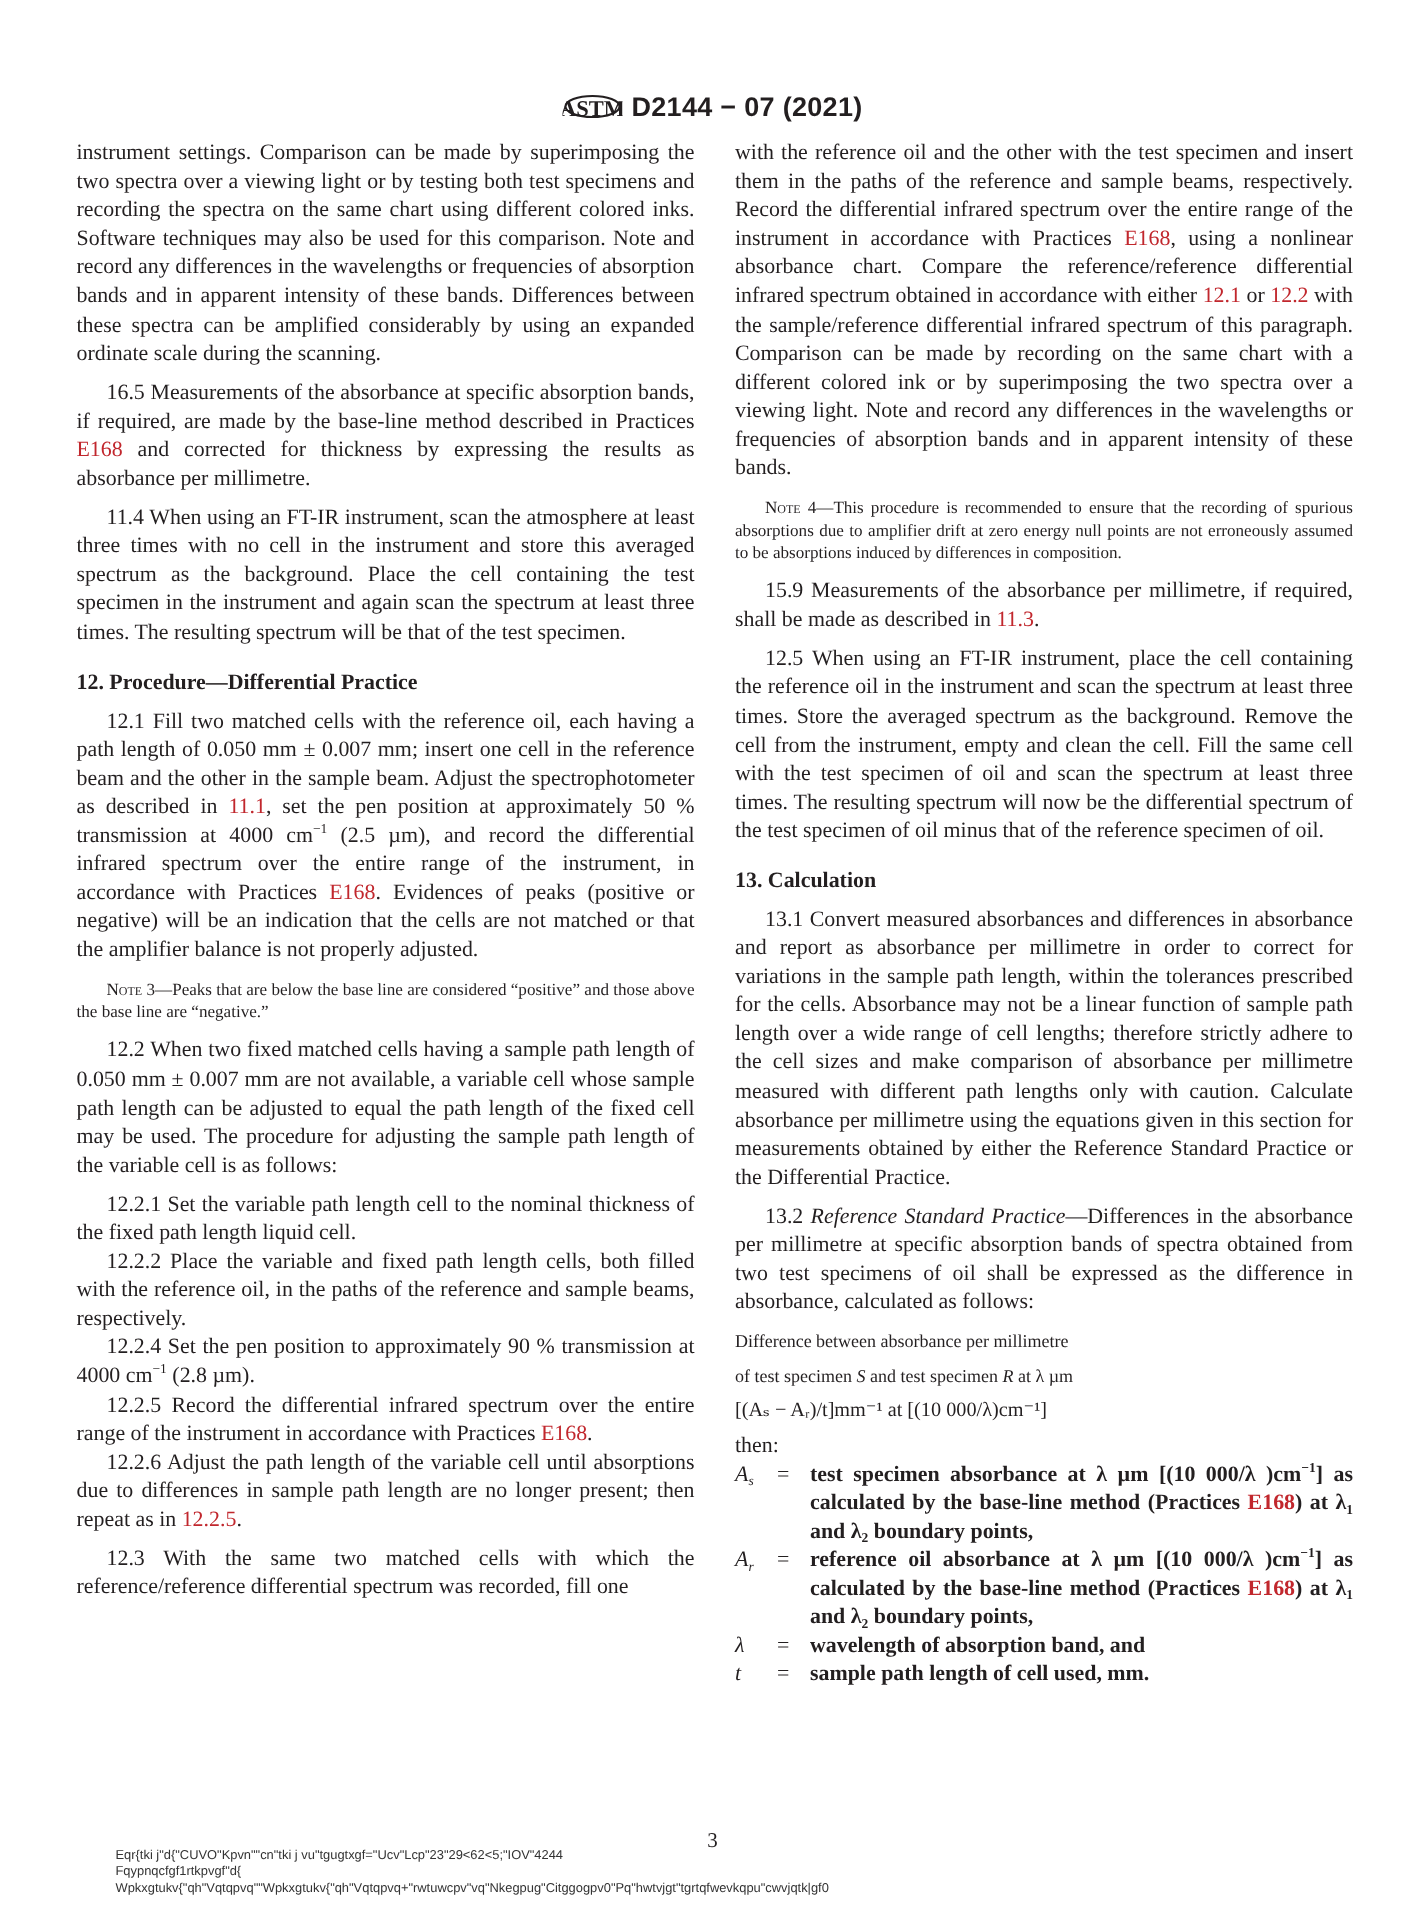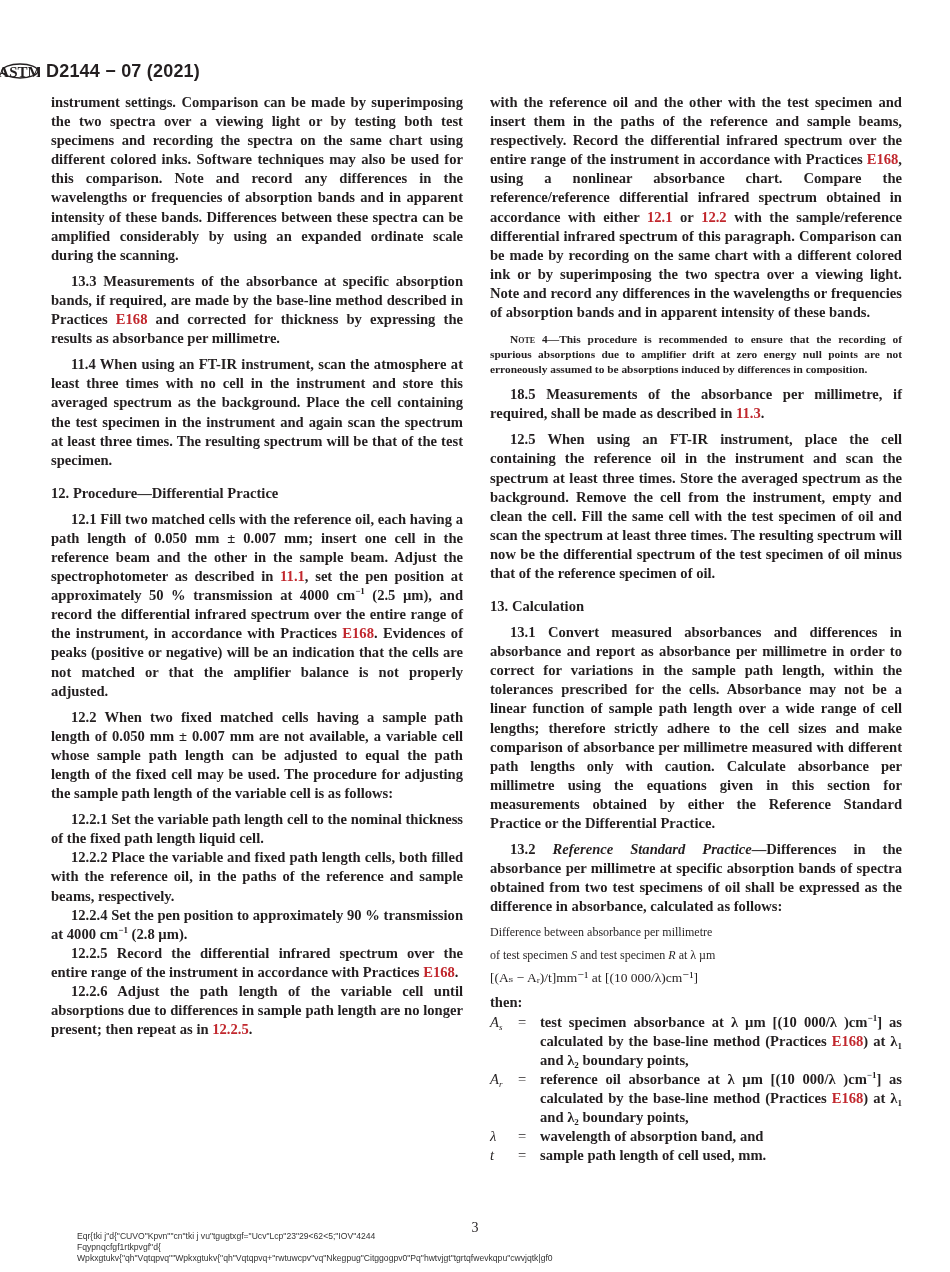--- a/index.html
+++ b/index.html
@@ -1,27 +1,27 @@
 <!DOCTYPE html>
 <html><head>
 <meta charset="utf-8">
 <style>
   html, body { margin:0; padding:0; background:#ffffff; }
   body { width:950px; height:1272px; position:relative; overflow:hidden;
          font-family:"Liberation Serif", "DejaVu Serif", serif; color:#231f20; }
   .header { position:absolute; top:55px; left:0; width:950px; height:32px;
-            display:flex; align-items:center; }
+            display:flex; justify-content:center; align-items:center; }
   .logo { width:40px; height:30px; margin-right:6px; }
   .doc-id { font-family:"Liberation Sans", "DejaVu Sans", sans-serif; font-weight:bold;
             font-size:18px; letter-spacing:0.2px; color:#231f20; }
   .col { position:absolute; top:93px; width:412px; font-size:14.6px; line-height:19.1px;
          text-align:justify; }
   .col-left { left:51px; }
   .col-right { left:490px; }
-  p { margin:0 0 7px 0;font-weight:bold; }
+  p { margin:0 0 7px 0; }
   p.indent { text-indent:20px; }
   p.tight { margin-bottom:0; }
   .link { color:#c1272d; }
   h2 { font-size:14.6px; font-weight:bold; margin:14px 0 7px 0; line-height:19px; }
   .note { font-size:11.4px; line-height:15px; margin:10px 0 8px 0; text-indent:20px; }
   .note .sc { font-variant:small-caps; }
   sup { font-size:9px; line-height:0; vertical-align:6px; }
   sub { font-size:9px; line-height:0; vertical-align:-3px; }
   .eq-block { font-size:12px; line-height:18px; margin:6px 0 6px 0; }
   .eq-block .row { margin-bottom:5px; }
@@ -44,44 +44,46 @@
   <svg class="logo" viewBox="0 0 40 30">
     <ellipse cx="20" cy="15" rx="18" ry="7" fill="none" stroke="#231f20" stroke-width="1.4"></ellipse>
     <text x="20" y="21" text-anchor="middle" font-family="Liberation Serif, serif" font-weight="bold" font-size="15" fill="#231f20">ASTM</text>
   </svg>
   <span class="doc-id">D2144 − 07 (2021)</span>
 </div>
 
 <div class="col col-left">
   <p>instrument settings. Comparison can be made by superimposing the two spectra over a viewing light or by testing both test specimens and recording the spectra on the same chart using different colored inks. Software techniques may also be used for this comparison. Note and record any differences in the wavelengths or frequencies of absorption bands and in apparent intensity of these bands. Differences between these spectra can be amplified considerably by using an expanded ordinate scale during the scanning.</p>
 
-  <p class="indent"><span>13.3  Measurements of the absorbance at specific absorption bands, if required, are made by the base-line method described in Practices </span><span class="link">E168</span><span> and corrected for thickness by expressing the results as absorbance per millimetre.</span></p>
+  <p class="indent"><span>16.5  Measurements of the absorbance at specific absorption bands, if required, are made by the base-line method described in Practices </span><span class="link">E168</span><span> and corrected for thickness by expressing the results as absorbance per millimetre.</span></p>
 
   <p class="indent">11.4  When using an FT-IR instrument, scan the atmosphere at least three times with no cell in the instrument and store this averaged spectrum as the background. Place the cell containing the test specimen in the instrument and again scan the spectrum at least three times. The resulting spectrum will be that of the test specimen.</p>
 
   <h2>12.  Procedure—Differential Practice</h2>
 
   <p class="indent"><span>12.1 Fill two matched cells with the reference oil, each having a path length of 0.050 mm ± 0.007 mm; insert one cell in the reference beam and the other in the sample beam. Adjust the spectrophotometer as described in </span><span class="link">11.1</span><span>, set the pen position at approximately 50 % transmission at 4000 cm</span><sup>−1</sup><span> (2.5 µm), and record the differential infrared spectrum over the entire range of the instrument, in accordance with Practices </span><span class="link">E168</span><span>. Evidences of peaks (positive or negative) will be an indication that the cells are not matched or that the amplifier balance is not properly adjusted.</span></p>
 
+  <p class="note"><span class="sc">Note 3</span><span>—Peaks that are below the base line are considered “positive” and those above the base line are “negative.”</span></p>
 
   <p class="indent">12.2  When two fixed matched cells having a sample path length of 0.050 mm ± 0.007 mm are not available, a variable cell whose sample path length can be adjusted to equal the path length of the fixed cell may be used. The procedure for adjusting the sample path length of the variable cell is as follows:</p>
   <p class="indent tight">12.2.1 Set the variable path length cell to the nominal thickness of the fixed path length liquid cell.</p>
   <p class="indent tight">12.2.2 Place the variable and fixed path length cells, both filled with the reference oil, in the paths of the reference and sample beams, respectively.</p>
   <p class="indent tight"><span>12.2.4  Set the pen position to approximately 90 % transmission at 4000 cm</span><sup>−1</sup><span> (2.8 µm).</span></p>
   <p class="indent tight"><span>12.2.5 Record the differential infrared spectrum over the entire range of the instrument in accordance with Practices </span><span class="link">E168</span><span>.</span></p>
   <p class="indent"><span>12.2.6 Adjust the path length of the variable cell until absorptions due to differences in sample path length are no longer present; then repeat as in </span><span class="link">12.2.5</span><span>.</span></p>
 
+  <p class="indent">12.3 With the same two matched cells with which the reference/reference differential spectrum was recorded, fill one</p>
 </div>
 
 <div class="col col-right">
   <p><span>with the reference oil and the other with the test specimen and insert them in the paths of the reference and sample beams, respectively. Record the differential infrared spectrum over the entire range of the instrument in accordance with Practices </span><span class="link">E168</span><span>, using a nonlinear absorbance chart. Compare the reference/reference differential infrared spectrum obtained in accordance with either </span><span class="link">12.1</span><span> or </span><span class="link">12.2</span><span> with the sample/reference differential infrared spectrum of this paragraph. Comparison can be made by recording on the same chart with a different colored ink or by superimposing the two spectra over a viewing light. Note and record any differences in the wavelengths or frequencies of absorption bands and in apparent intensity of these bands.</span></p>
 
   <p class="note"><span class="sc">Note 4</span><span>—This procedure is recommended to ensure that the recording of spurious absorptions due to amplifier drift at zero energy null points are not erroneously assumed to be absorptions induced by differences in composition.</span></p>
 
-  <p class="indent"><span>18.5 Measurements of the absorbance per millimetre, if required, shall be made as described in </span><span class="link">11.3</span><span>.</span></p>
+  <p class="indent"><span>15.9 Measurements of the absorbance per millimetre, if required, shall be made as described in </span><span class="link">11.3</span><span>.</span></p>
 
   <p class="indent">12.5 When using an FT-IR instrument, place the cell containing the reference oil in the instrument and scan the spectrum at least three times. Store the averaged spectrum as the background. Remove the cell from the instrument, empty and clean the cell. Fill the same cell with the test specimen of oil and scan the spectrum at least three times. The resulting spectrum will now be the differential spectrum of the test specimen of oil minus that of the reference specimen of oil.</p>
 
   <h2>13.  Calculation</h2>
 
   <p class="indent">13.1  Convert measured absorbances and differences in absorbance and report as absorbance per millimetre in order to correct for variations in the sample path length, within the tolerances prescribed for the cells. Absorbance may not be a linear function of sample path length over a wide range of cell lengths; therefore strictly adhere to the cell sizes and make comparison of absorbance per millimetre measured with different path lengths only with caution. Calculate absorbance per millimetre using the equations given in this section for measurements obtained by either the Reference Standard Practice or the Differential Practice.</p>
 
   <p class="indent"><span>13.2 </span><i>Reference Standard Practice</i><span>—Differences in the absorbance per millimetre at specific absorption bands of spectra obtained from two test specimens of oil shall be expressed as the difference in absorbance, calculated as follows:</span></p>
 
   <div class="eq-block">

